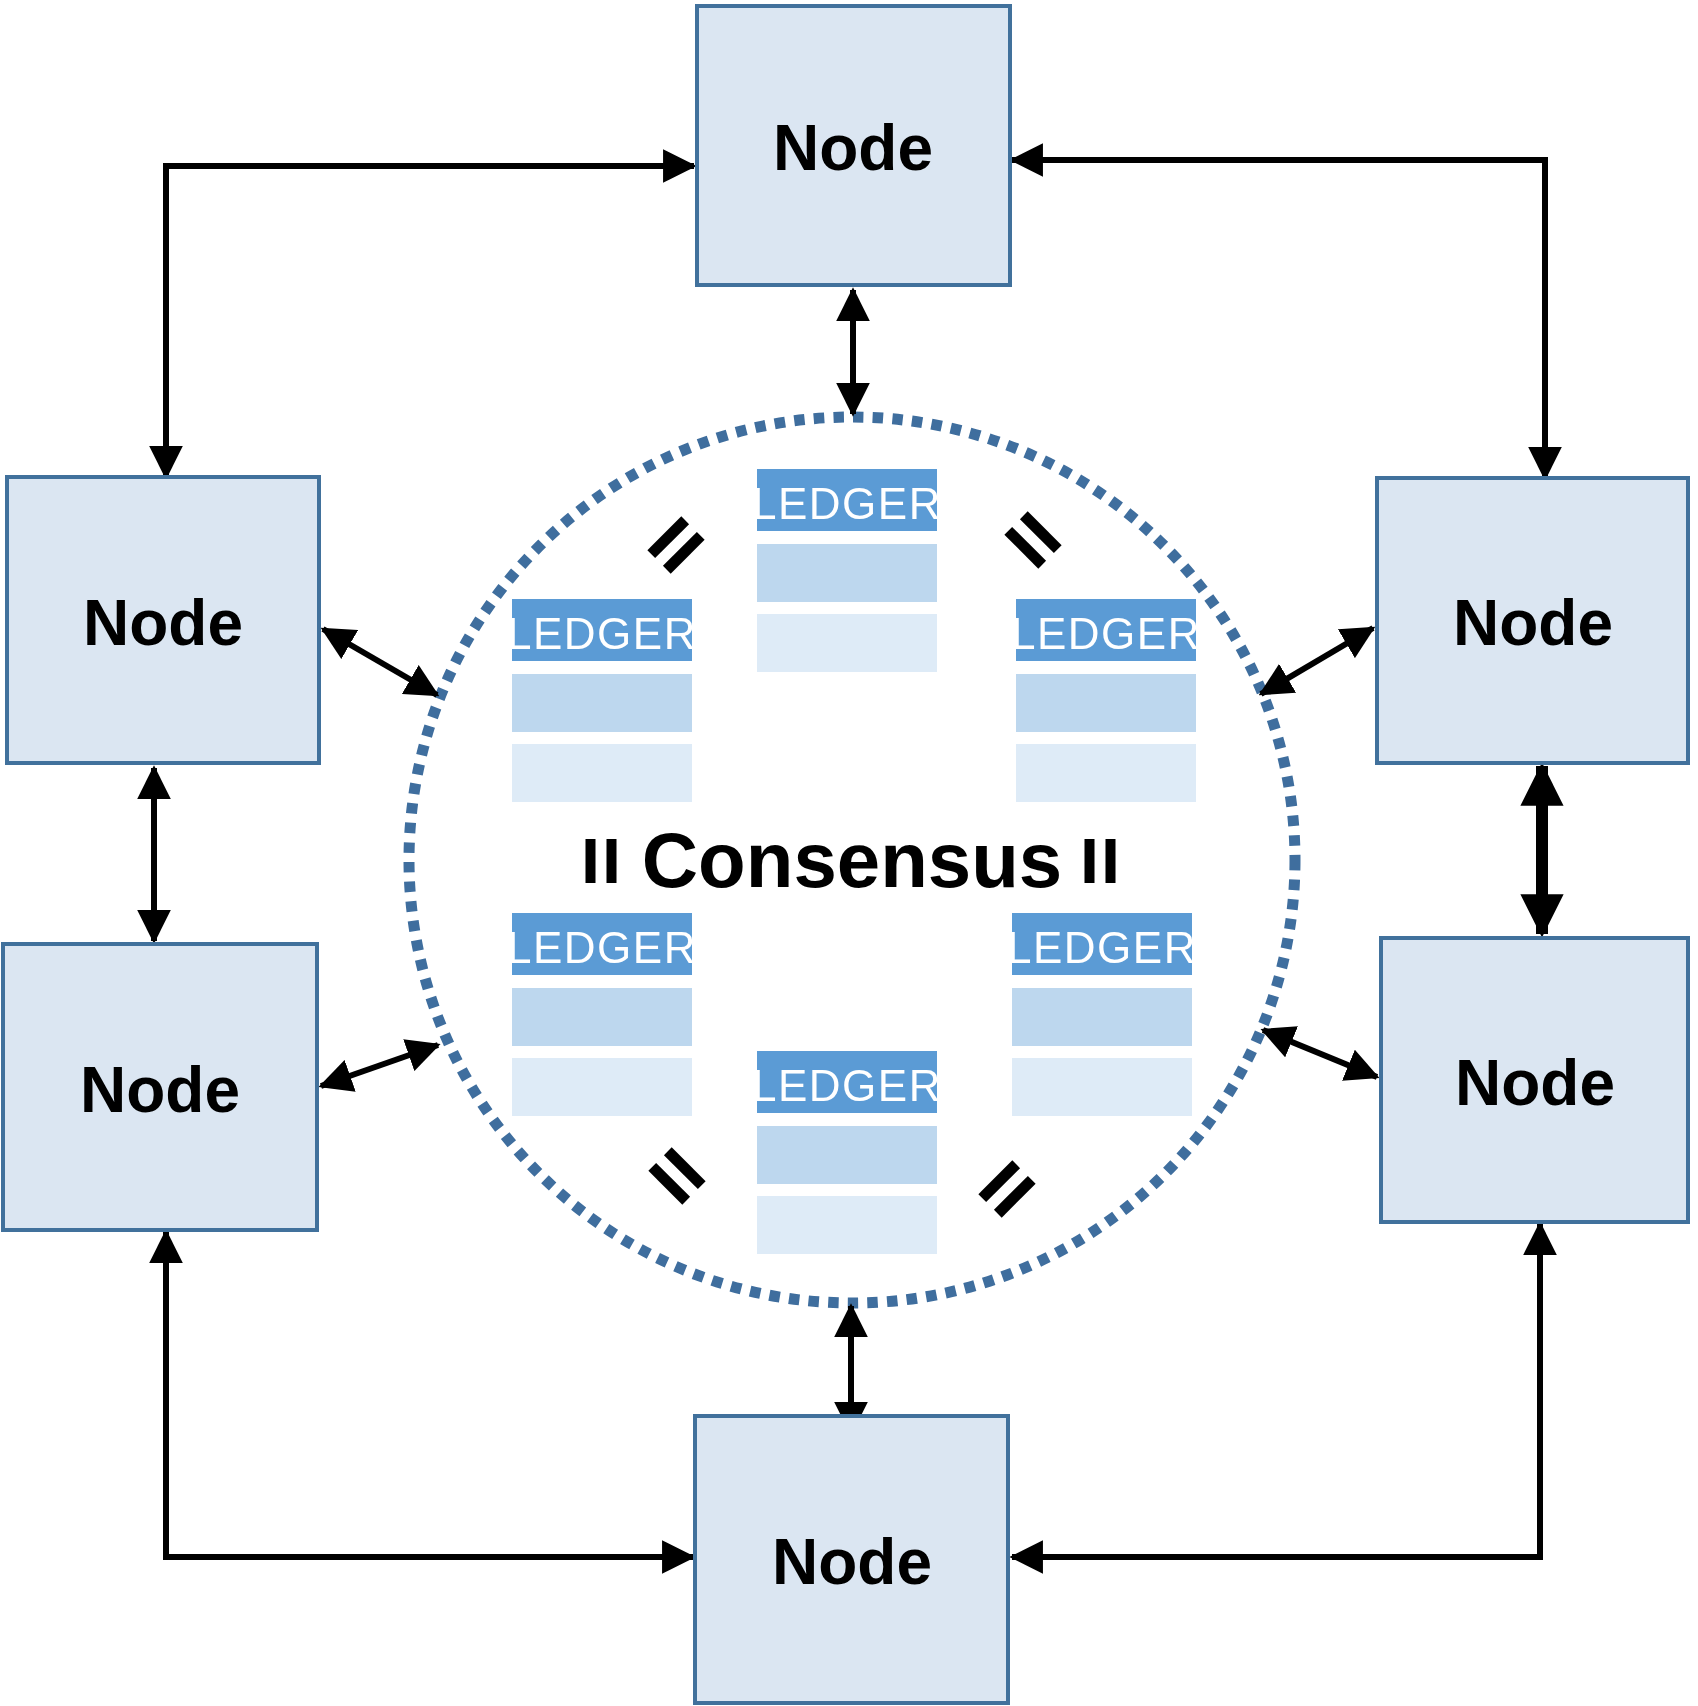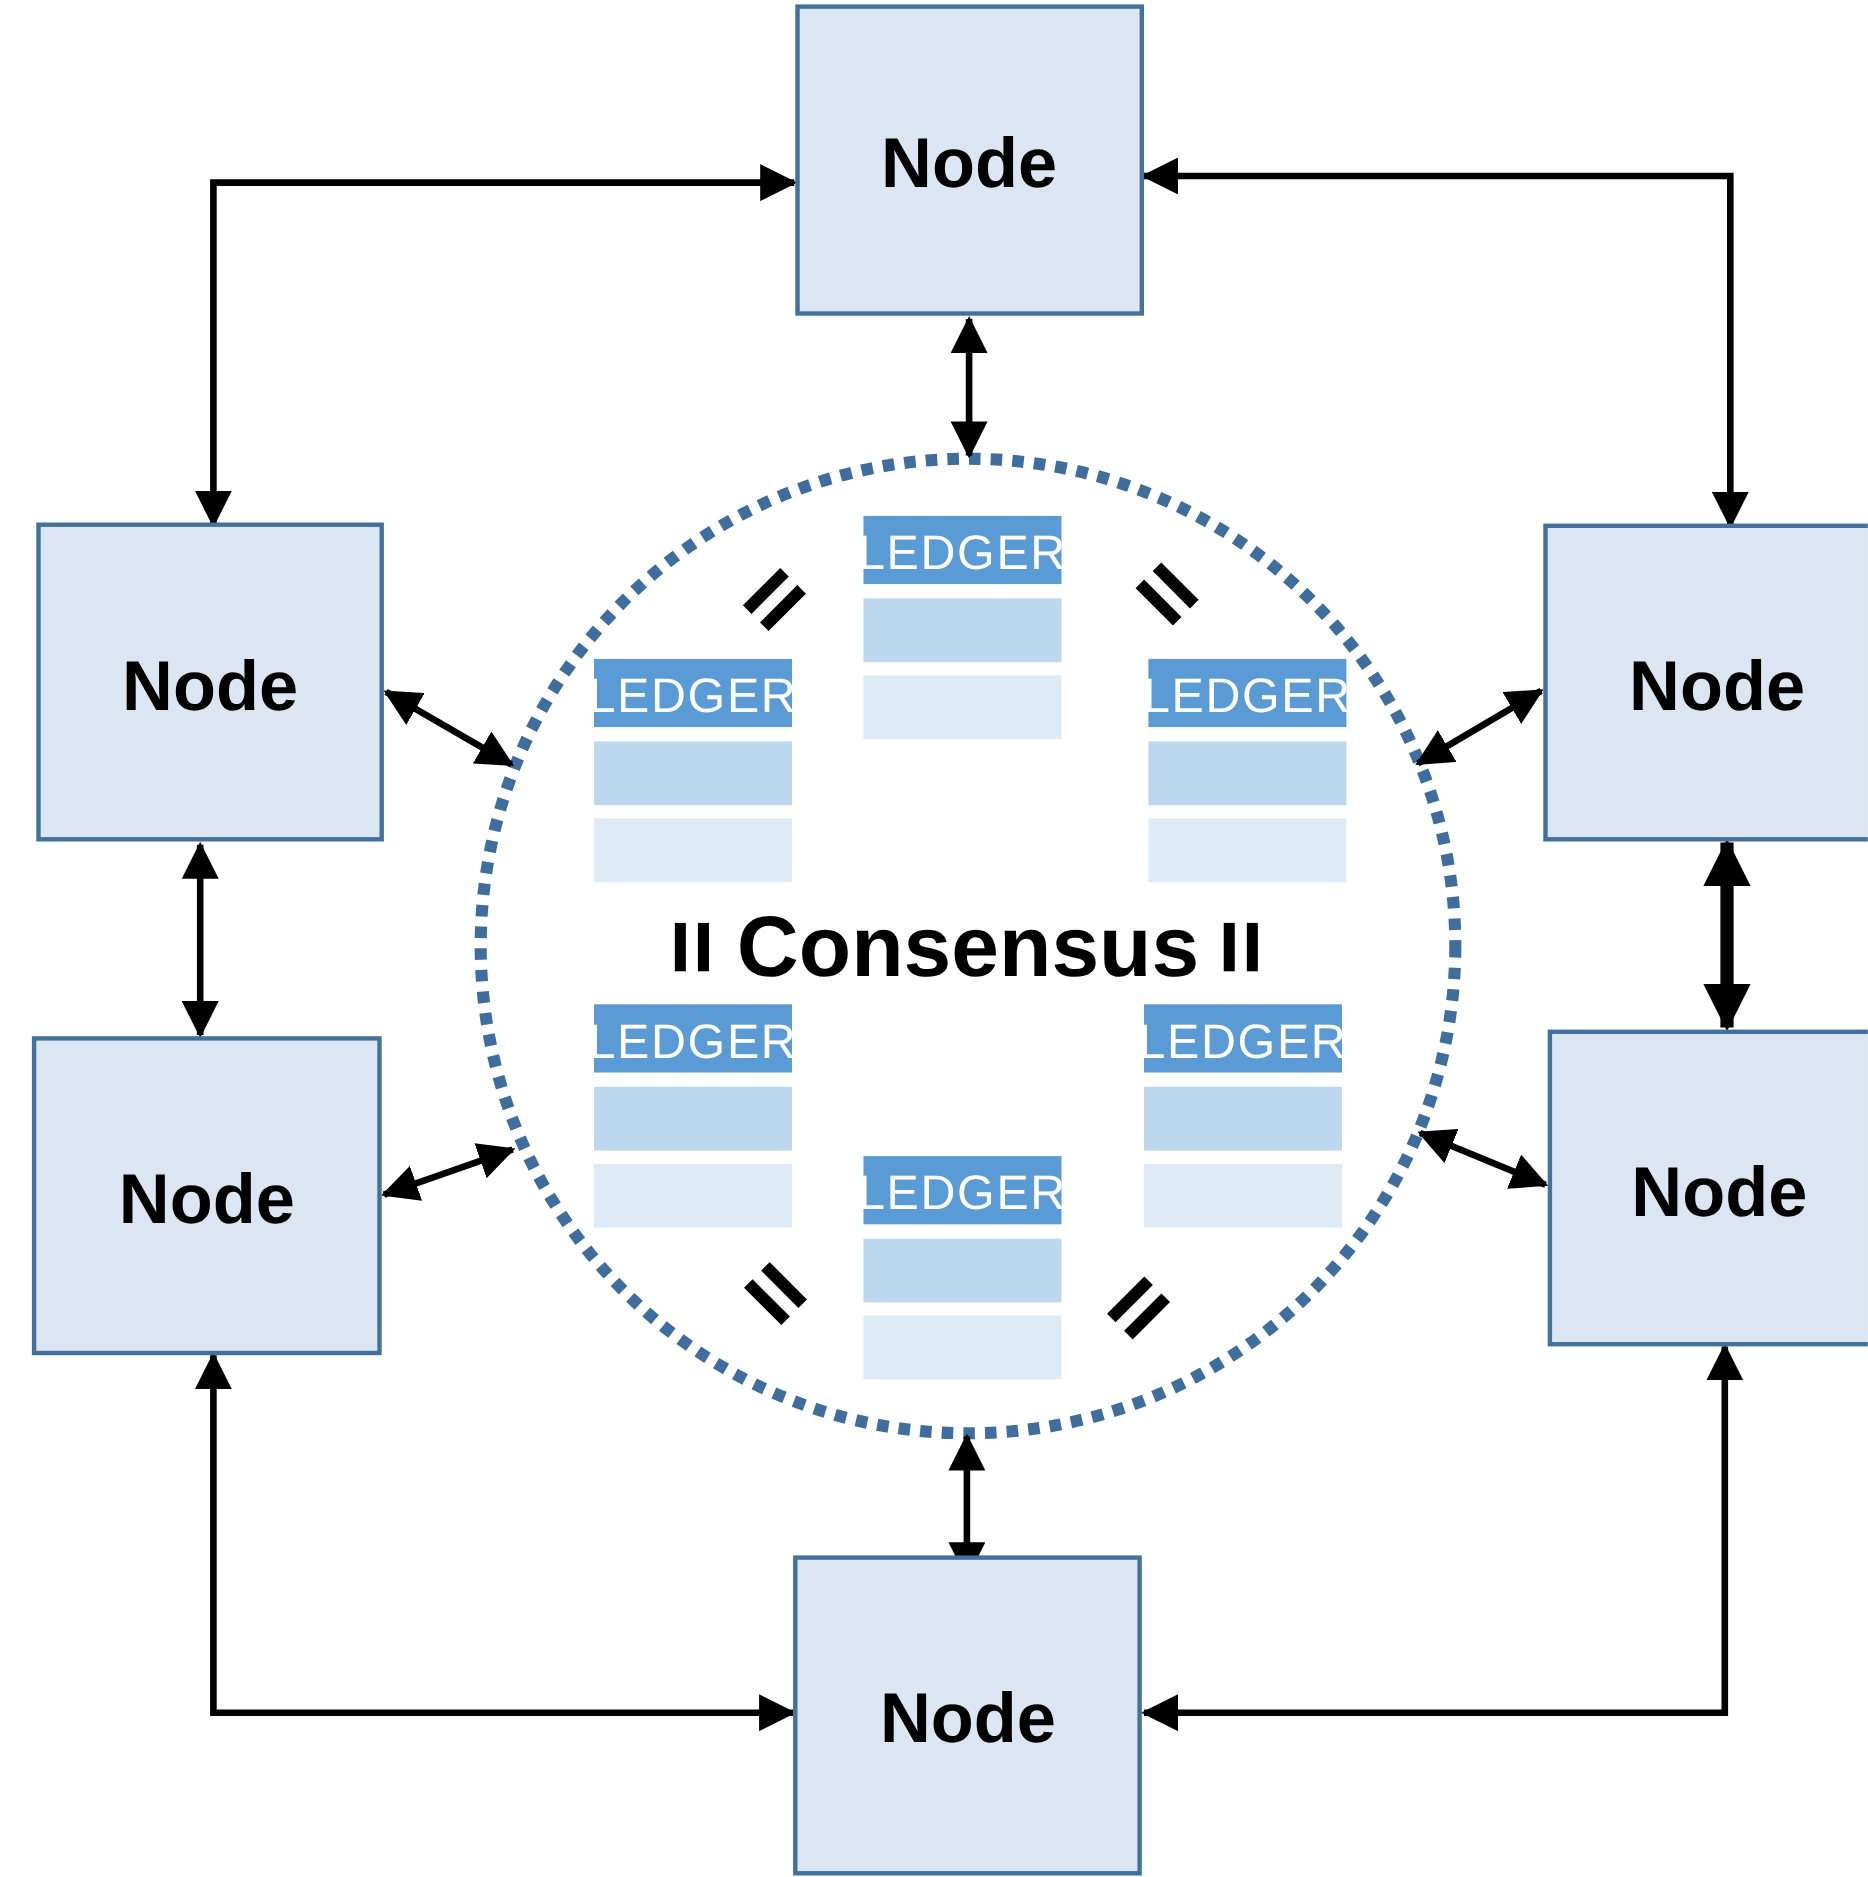--- a/index.html
+++ b/index.html
@@ -6,21 +6,20 @@
     margin: 0;
     padding: 0;
     background: #ffffff;
     font-family: "Liberation Sans", sans-serif;
   }
   .stage {
     width: 1518px;
     height: 1706px;
     position: relative;
     background: #ffffff;
-    padding-left: 28px;
   }
   svg { display: block; }
 
   .node-rect {
     fill: var(--node_fill, #dbe6f2);
     stroke: var(--node_border, #41719c);
     stroke-width: 4;
   }
   .node-label {
     fill: var(--text, #000000);

